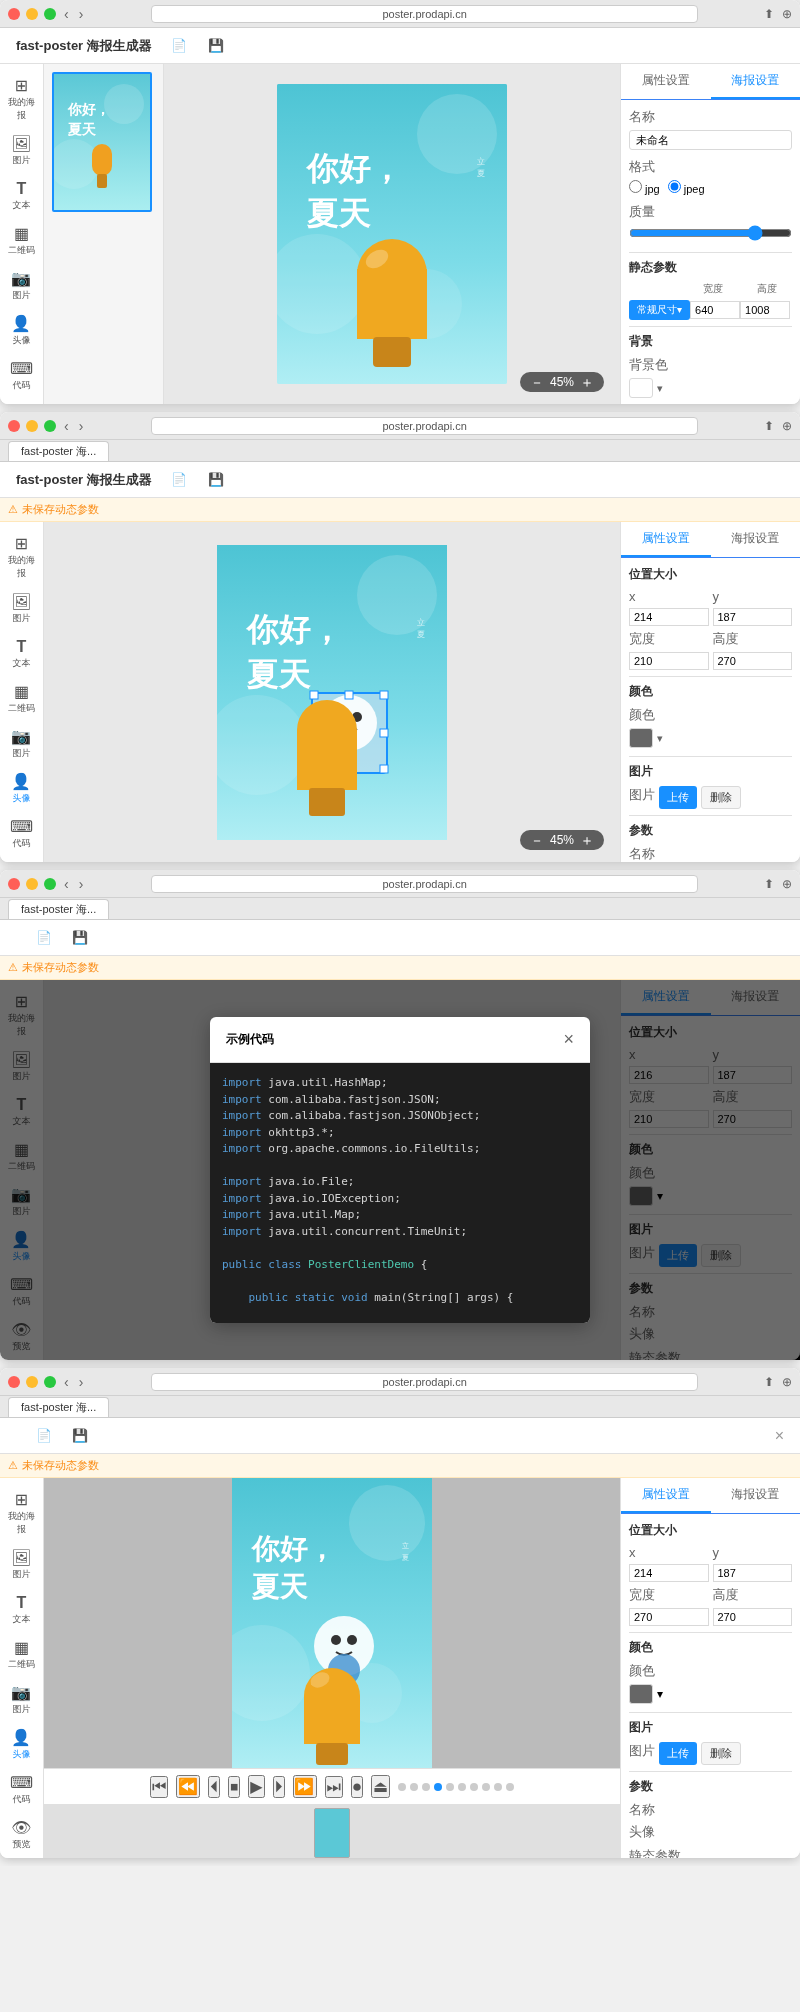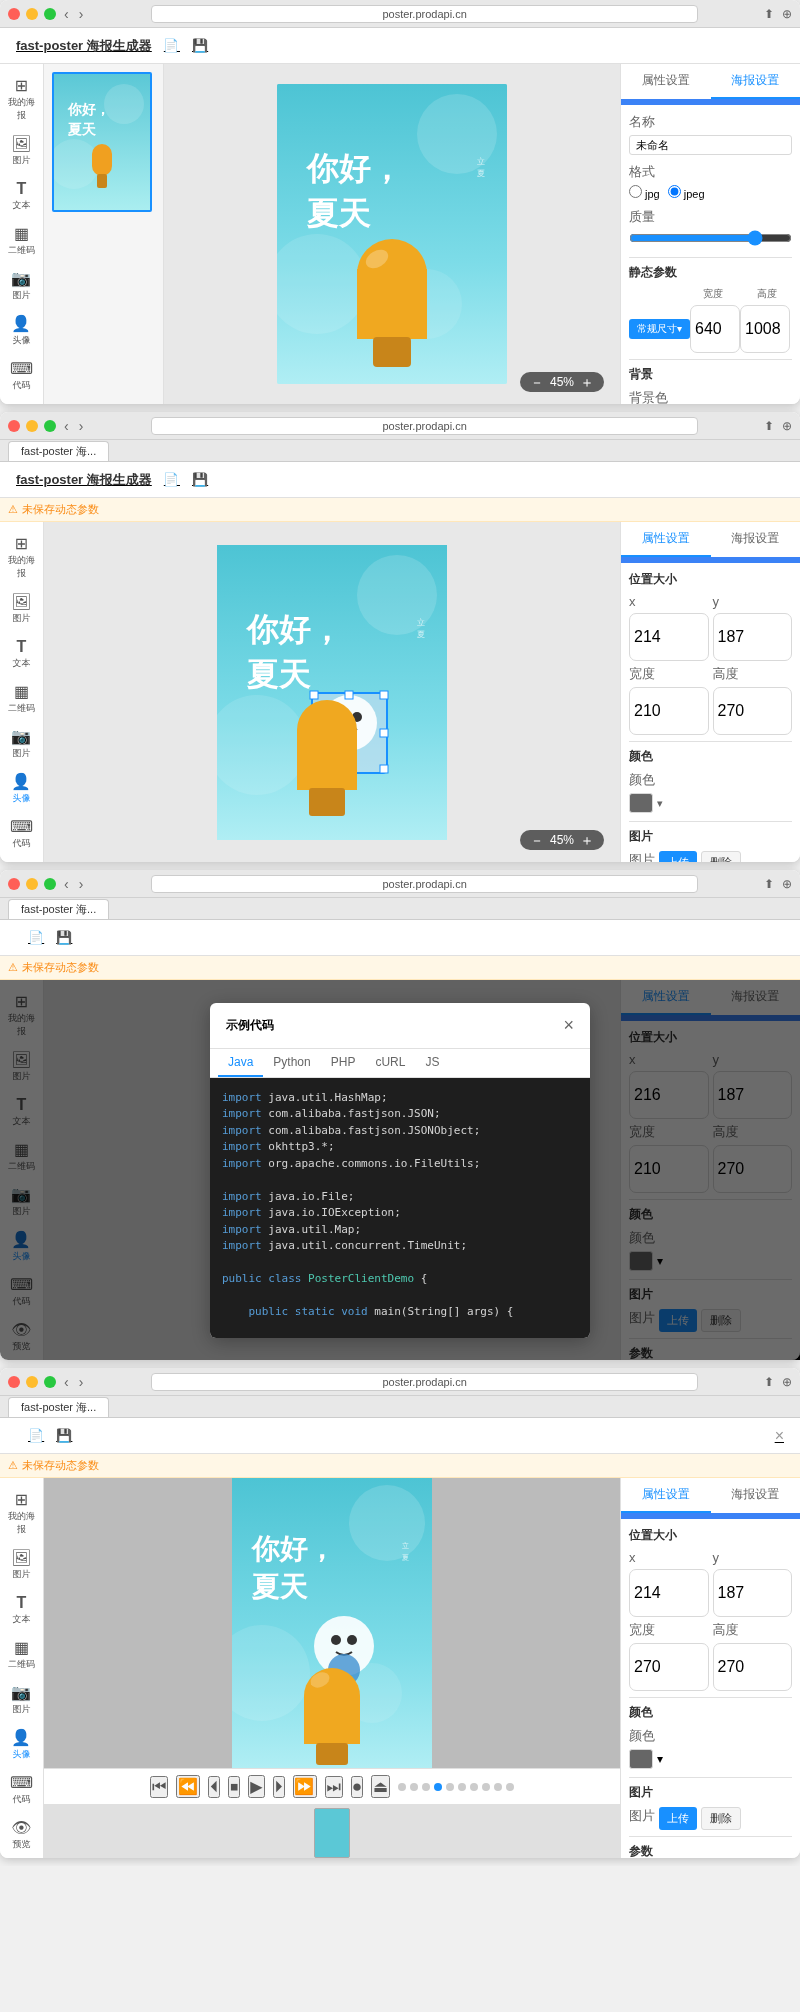--- a/index.html
+++ b/index.html
@@ -21,42 +21,42 @@
     .tab { background: #fff; border: 1px solid #ccc; border-bottom: none; border-radius: 4px 4px 0 0; padding: 2px 12px; font-size: 11px; color: #333; }
 
     
     .sidebar { width: 44px; background: #fff; border-right: 1px solid #e0e0e0; display: flex; flex-direction: column; align-items: center; padding: 8px 0; gap: 2px; min-height: 300px; }
     .sidebar-item { display: flex; flex-direction: column; align-items: center; padding: 6px 4px; cursor: pointer; color: #555; font-size: 10px; gap: 2px; width: 100%; }
     .sidebar-item.active { color: #1890ff; }
     .sidebar-icon { font-size: 16px; line-height: 1; }
     .sidebar-label { font-size: 9px; color: inherit; text-align: center; }
 
     
-    .app-header { background: #fff; border-bottom: 1px solid #e0e0e0; padding: 0 16px; height: 36px; display: flex; align-items: center; gap: 12px; text-decoration: underline; }
+    .app-header { background: #fff; border-bottom: 1px solid #e0e0e0; padding: 0 16px; height: 36px; display: flex; align-items: center; gap: 20px; }
 
     
     .main-area { flex: 1; background: #f5f5f5; display: flex; flex-direction: column; align-items: center; justify-content: center; position: relative; min-height: 300px; overflow: hidden; }
 
     
     .poster { background: linear-gradient(180deg, #5bc8d6 0%, #7dd8e8 40%, #a0e0f0 70%, #c5eeee 100%); border-radius: 2px; position: relative; overflow: hidden; }
 
     
     .right-panel { width: 180px; background: #fff; border-left: 1px solid #e0e0e0; padding: 0; overflow-y: auto; }
-    .panel-tabs { display: flex; border-bottom: 6px solid #3b82f6; }
+    .panel-tabs { display: flex; border-bottom: 1px solid #3b82f6; }
     .panel-tab { flex: 1; text-align: center; padding: 8px 4px; font-size: 12px; color: #666; cursor: pointer; border-bottom: 2px solid transparent; }
     .panel-tab.active { color: #1890ff; border-bottom-color: #1890ff; }
     .panel-section { padding: 8px; }
     .panel-row { margin-bottom: 8px; }
     .panel-label { font-size: 13px; color: #666; margin-bottom: 4px; }
     .panel-input { width: 100%; border: 1px solid #d9d9d9; border-radius: 3px; padding: 3px 6px; font-size: 11px; }
     .radio-group { display: flex; gap: 8px; align-items: center; font-size: 11px; }
     .quality-slider { width: 100%; accent-color: #1890ff; }
     .section-title { font-size: 12px; font-weight: 600; color: #333; margin-bottom: 6px; }
     .size-row { display: flex; gap: 0; align-items: center; font-size: 11px; color: #666; }
-    .size-input { width: 50px; border: 1px solid #d9d9d9; border-radius: 7px; padding: 14px 4px; font-size: 16px; }
+    .size-input { width: 50px; border: 1px solid #d9d9d9; border-radius: 0; padding: 2px 4px; font-size: 11px; }
     .btn-blue { background: #1890ff; color: #fff; border: none; border-radius: 3px; padding: 3px 8px; font-size: 11px; cursor: pointer; }
     .btn-gray { background: #f5f5f5; color: #333; border: 1px solid #d9d9d9; border-radius: 3px; padding: 3px 8px; font-size: 11px; cursor: pointer; }
     .color-row { display: flex; gap: 4px; align-items: center; }
     .color-swatch { width: 24px; height: 20px; border: 1px solid #d9d9d9; border-radius: 3px; background: #fff; }
 
     
     .zoom-bar { position: absolute; bottom: 12px; right: 16px; background: rgba(0,0,0,0.6); color: #fff; border-radius: 12px; padding: 3px 10px; font-size: 12px; display: flex; align-items: center; gap: 6px; }
     .zoom-btn { background: none; border: none; color: #fff; cursor: pointer; font-size: 14px; line-height: 1; }
 
     
@@ -548,27 +548,20 @@
 
           </div>
         </div>
       </div>
 
       <div style="position:absolute;top:0;left:0;right:0;bottom:0;background:rgba(0,0,0,0.4);display:flex;align-items:center;justify-content:center;z-index:20;">
         <div class="modal">
           <div class="modal-header">
             <span class="modal-title">示例代码</span>
             <button class="modal-close">×</button>
-          </div>
-          <div class="code-tabs">
-            <div class="code-tab active">Java</div>
-            <div class="code-tab">Python</div>
-            <div class="code-tab">PHP</div>
-            <div class="code-tab">cURL</div>
-            <div class="code-tab">JS</div>
           </div>
           <div class="code-content">
             <div><span class="code-keyword">import</span> java.util.HashMap;</div>
             <div><span class="code-keyword">import</span> com.alibaba.fastjson.JSON;</div>
             <div><span class="code-keyword">import</span> com.alibaba.fastjson.JSONObject;</div>
             <div><span class="code-keyword">import</span> okhttp3.*;</div>
             <div><span class="code-keyword">import</span> org.apache.commons.io.FileUtils;</div>
             <div>&nbsp;</div>
             <div><span class="code-keyword">import</span> java.io.File;</div>
             <div><span class="code-keyword">import</span> java.io.IOException;</div>

